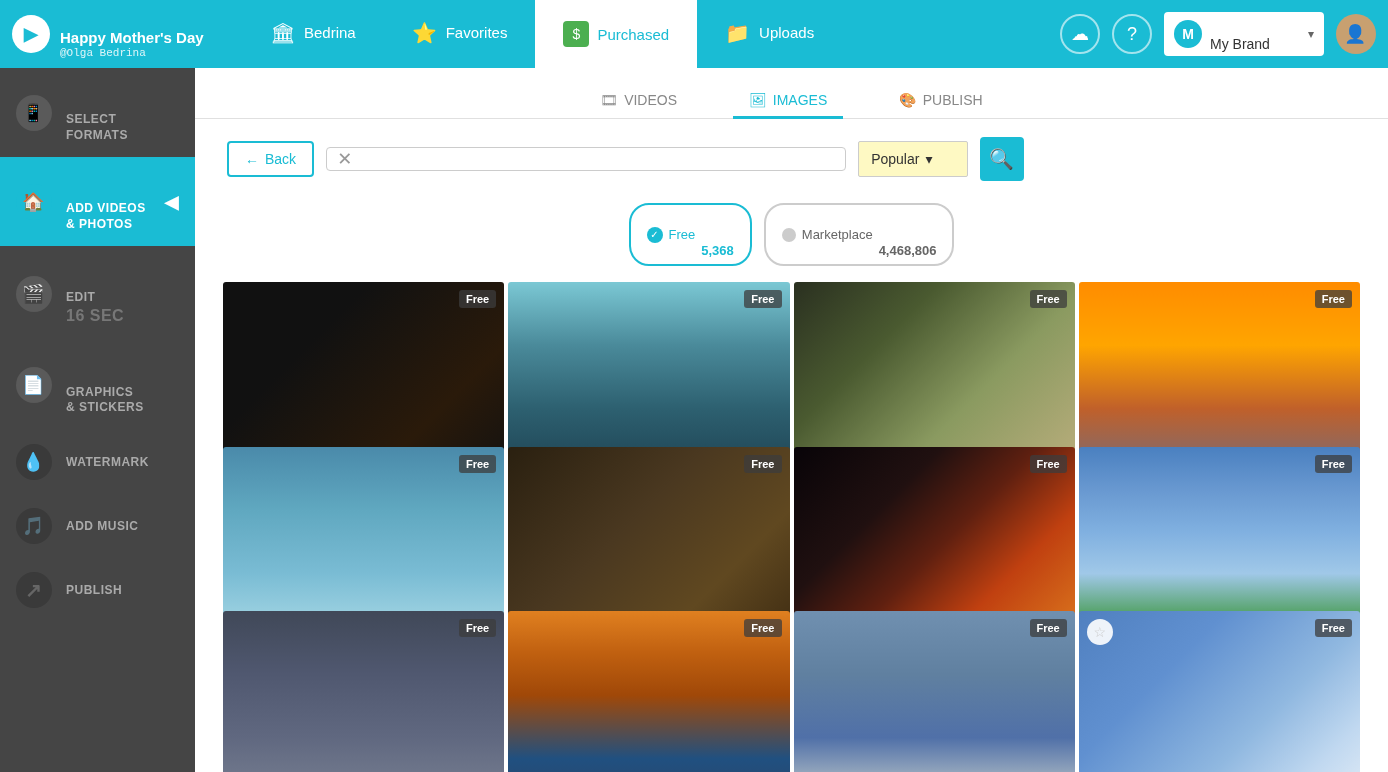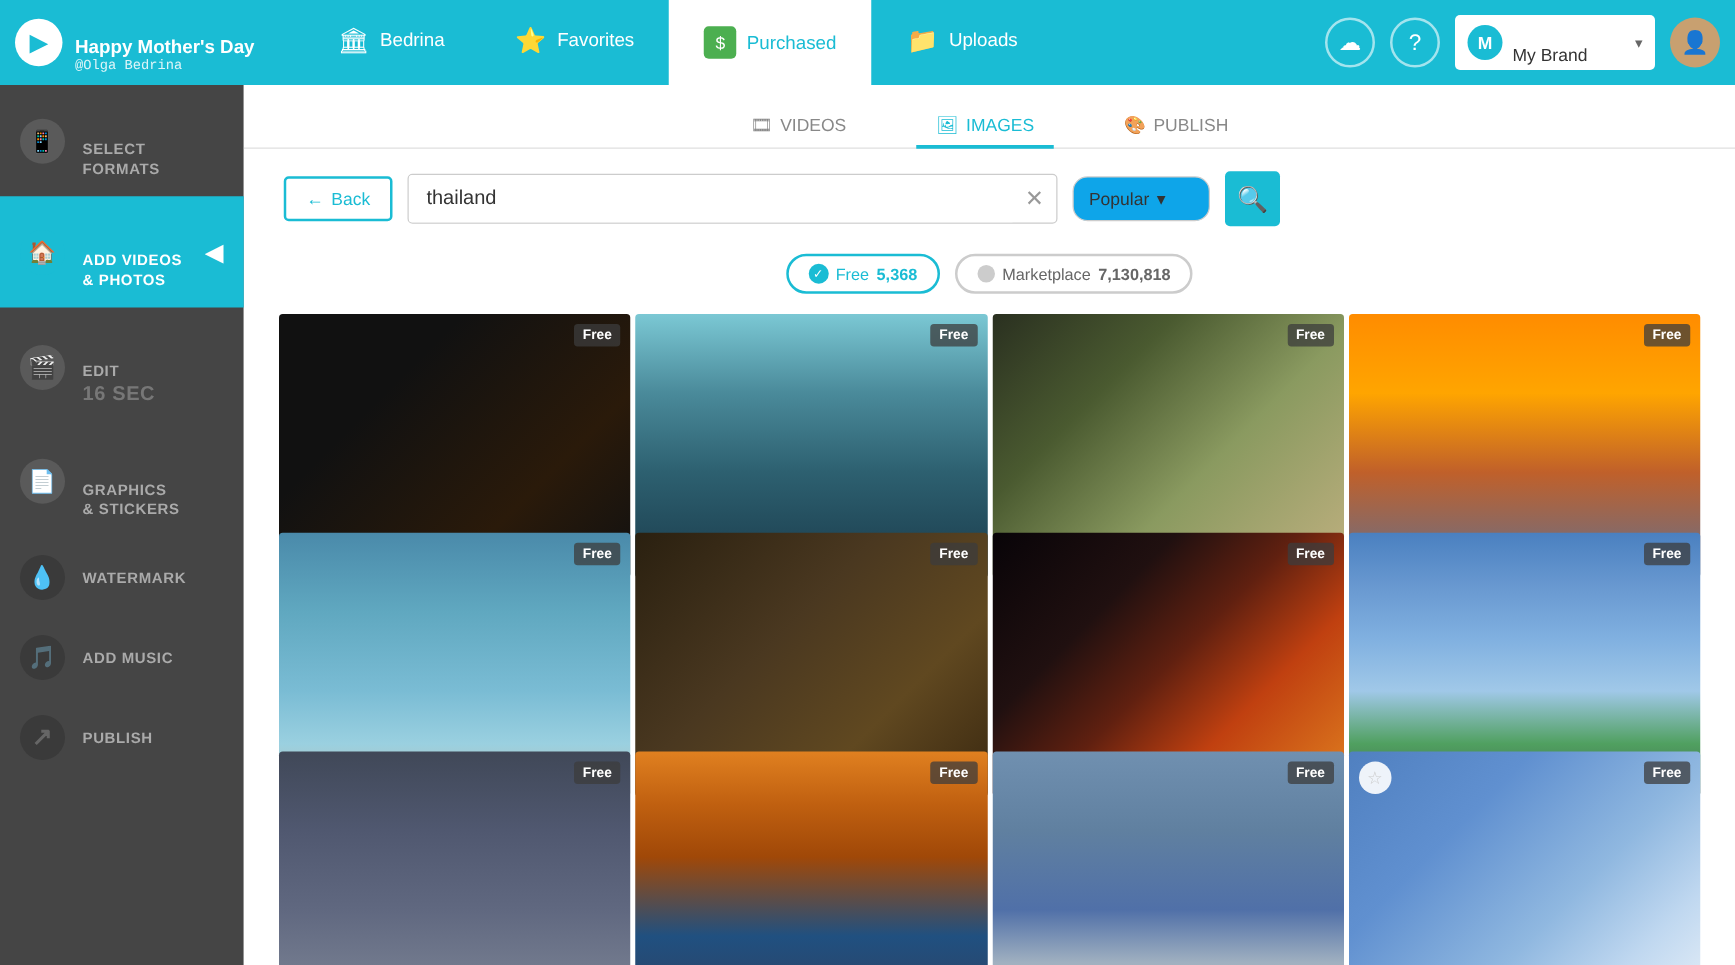--- a/index.html
+++ b/index.html
@@ -227,27 +227,27 @@
     .search-clear {
       padding: 0 10px;
       color: #999;
       cursor: pointer;
       font-size: 18px;
     }
     .sort-select {
       display: flex;
       align-items: center;
       border: 1px solid #ccc;
-      border-radius: 12px;
+      border-radius: 2px;
       padding: 9px 12px;
       font-size: 14px;
       color: #333;
       cursor: pointer;
       gap: 6px;
-      background: #0ea5e9;
+      background: #fef9c3;
       min-width: 110px;
     }
     .search-btn {
       background: #1abcd4;
       border: none;
       border-radius: 4px;
       width: 44px; height: 44px;
       display: flex; align-items: center; justify-content: center;
       cursor: pointer;
       color: white;
@@ -286,21 +286,21 @@
       border-radius: 50%;
       color: white;
       display: flex; align-items: center; justify-content: center;
       font-size: 10px;
     }
     .pill-dot {
       width: 14px; height: 14px;
       background: #ccc;
       border-radius: 50%;
     }
-    .pill-count { font-weight: bold; }
+    .pill-count { font-weight: bold; margin-top: 32px; }
 
     
     .image-grid {
       display: grid;
       grid-template-columns: repeat(4, 1fr);
       gap: 4px;
       padding: 0 28px;
       overflow-y: auto;
       flex: 1;
     }
@@ -456,42 +456,41 @@
         <span>PUBLISH</span>
       </div>
     </div>
 
     <div class="search-area">
       <button class="back-btn">
         <span>←</span>
         <span>Back</span>
       </button>
       <div class="search-box">
-        <input class="search-input" type="text" value="thailand" style="">
         <span class="search-clear">✕</span>
       </div>
       <div class="sort-select">
         <span>Popular</span>
         <span>▾</span>
       </div>
       <button class="search-btn">
         <span>🔍</span>
       </button>
     </div>
 
     <div class="filter-row">
       <div class="filter-pill active">
         <div class="pill-check">✓</div>
         <span>Free</span>
         <span class="pill-count">5,368</span>
       </div>
       <div class="filter-pill inactive">
         <div class="pill-dot"></div>
         <span>Marketplace</span>
-        <span class="pill-count">7,130,818</span>
+        <span class="pill-count">4,468,806</span>
       </div>
     </div>
 
     <div class="image-grid">
 
       <div class="image-cell img-monkey">
         <span class="free-badge">Free</span>
       </div>
       <div class="image-cell img-karst">
         <span class="free-badge">Free</span>

